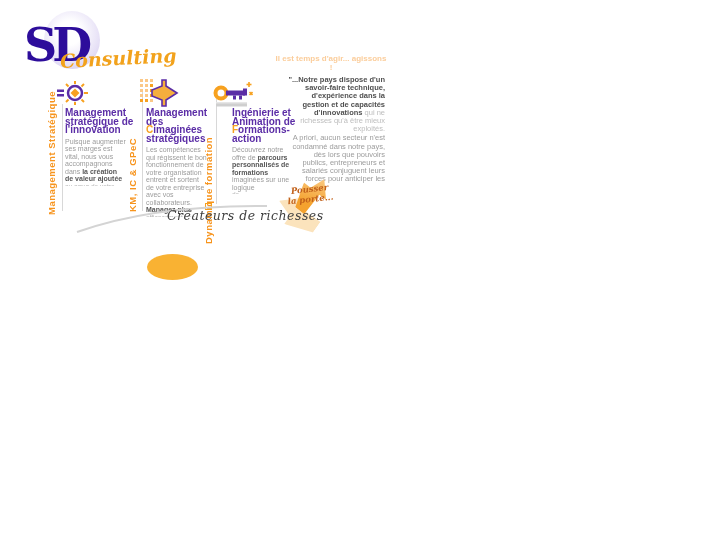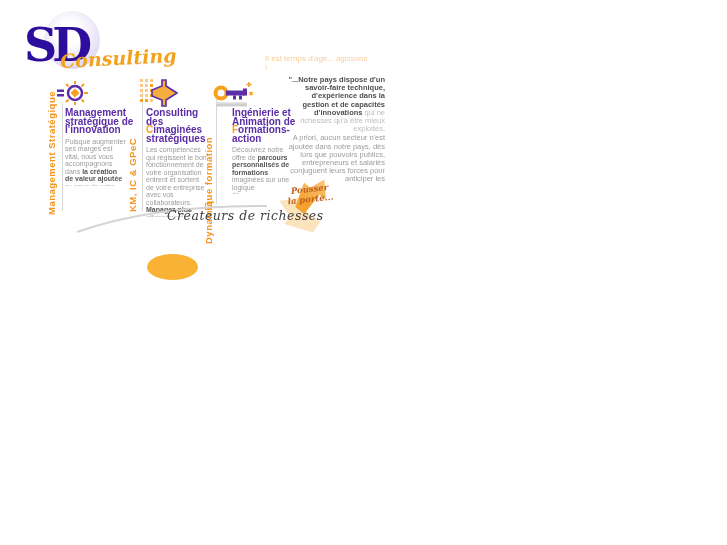--- a/index.html
+++ b/index.html
@@ -10,22 +10,22 @@
   
   .logo{position:absolute;left:0;top:0;width:175px;height:90px;cursor:pointer;}
   .logo-ellipse{position:absolute;left:44px;top:11px;width:56px;height:58px;border-radius:50%;
     background:radial-gradient(circle at 45% 38%, #ffffff 25%, #e6e0f6 65%, #c9bfe9 100%);}
   .logo-initials{position:absolute;left:24px;top:22px;font-family:"DejaVu Serif",serif;
     font-weight:bold;font-size:46px;line-height:1;color:#2D0D9B;letter-spacing:-5px;}
   .logo-word{position:absolute;left:60px;top:47px;font-family:"DejaVu Serif",serif;
     font-style:italic;font-weight:bold;font-size:19px;color:#F2A21C;transform:rotate(-3deg);}
 
   
-  .tagline{position:absolute;left:265px;top:54px;width:120px;text-align:left;
-    color:#FBCD9B;font-size:8px;line-height:9px;font-weight:normal;}
+  .tagline{position:absolute;left:271px;top:54px;width:120px;text-align:center;
+    color:#FBCD9B;font-size:8px;line-height:9px;font-weight:bold;}
 
   
   .vlabel{position:absolute;writing-mode:vertical-rl;transform:rotate(180deg);
     font-weight:bold;color:#F7941D;font-size:9.5px;letter-spacing:.5px;white-space:nowrap;}
   .c1-label{left:46px;top:103px;height:112px;}
   .c2-label{left:127px;top:128px;height:84px;}
   .c3-label{left:203px;top:120px;height:124px;}
   .vline{position:absolute;width:1px;background:#d8d8d8;}
   .c1-line{left:62px;top:104px;height:107px;}
   .c2-line{left:142px;top:92px;height:119px;}
@@ -134,21 +134,21 @@
     <g fill="#F7A11F">
       <rect x="11" y="7" width="3" height="3"></rect>
         <rect x="11" y="12" width="3" height="3"></rect>
       <rect x="11" y="17" width="3" height="3"></rect>
         <rect x="1" y="22" width="3" height="3"></rect>
         <rect x="6" y="22" width="3" height="3"></rect>
     </g>
     <polygon points="38,16 27,9 27,3 23,3 23,9 13,13 13,19 23,23 23,29 27,29 27,23" fill="#F5AE3D" stroke="#5B2DA6" stroke-width="1.6"></polygon>
   </svg>
   <div class="col-content c2-content">
-    <h3><span>Consulting des </span><span class="accent">C</span><span>imaginées stratégiques</span></h3>
+    <h3><span>Management des </span><span class="accent">C</span><span>imaginées stratégiques</span></h3>
     <p><span>Les compétences qui régissent le bon fonctionnement de votre organisation entrent et sortent de votre entreprise avec vos collaborateurs. </span><span class="bold">Managez plus</span><span></span></p>
     <span class="clipped">efficacement vos...</span>
   </div>
 
   <div class="vlabel c3-label">Dynamique formation</div>
   <div class="vline c3-line"></div>
   <div class="mini-square"></div>
   <svg class="icon c3-icon" width="40" height="28" viewBox="0 0 40 28">
     <rect x="3" y="22" width="31" height="4.5" fill="#cfcfcf"></rect>
     <rect x="3" y="22" width="31" height="1.5" fill="#e6e6e6"></rect>
@@ -165,21 +165,21 @@
     </g>
   </svg>
   <div class="col-content c3-content">
     <h3><span>Ingénierie et Animation de </span><span class="accent">F</span><span>ormations-action</span></h3>
     <p><span>Découvrez notre offre de </span><span class="bold">parcours personnalisés de formations</span><span> imaginées sur une logique</span></p>
     <span class="clipped">de professionnalisation...</span>
   </div>
 
   <div class="quote">
     <p><span class="q-bold">"...Notre pays dispose d'un savoir-faire technique, d'expérience dans la gestion et de capacités d'innovations</span><span class="q-light"> qui ne richesses qu'à être mieux exploités.</span></p>
-    <p class="q2">A priori, aucun secteur n'est ajoutée dans notre pays, dès lors que pouvoirs publics, entrepreneurs et salariés conjuguent leurs forces pour anticiper les</p>
+    <p class="q2">A priori, aucun secteur n'est condamné dans notre pays, dès lors que pouvoirs publics, entrepreneurs et salariés conjuguent leurs forces pour anticiper les</p>
   </div>
 
   <div class="arrow-group">
     <div class="arrow-shape arrow-shadow"></div>
     <div class="arrow-shape arrow-main"></div>
     <div class="arrow-text">
       <div>Pousser</div>
       <div>la porte...</div>
     </div>
   </div>

